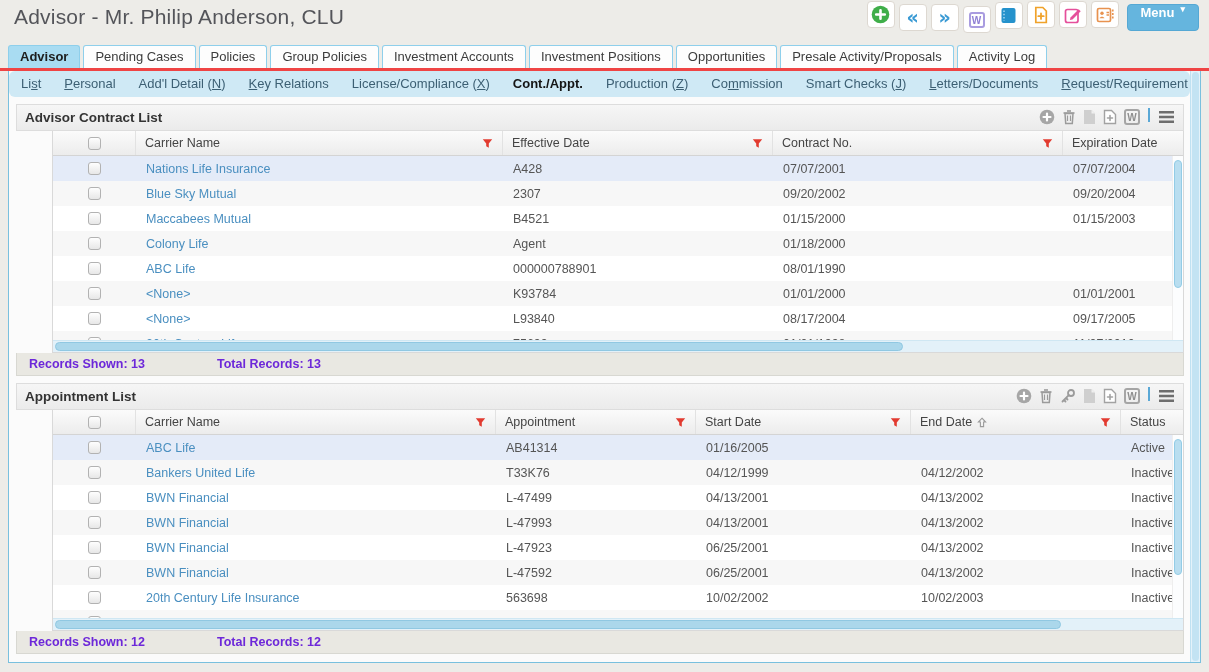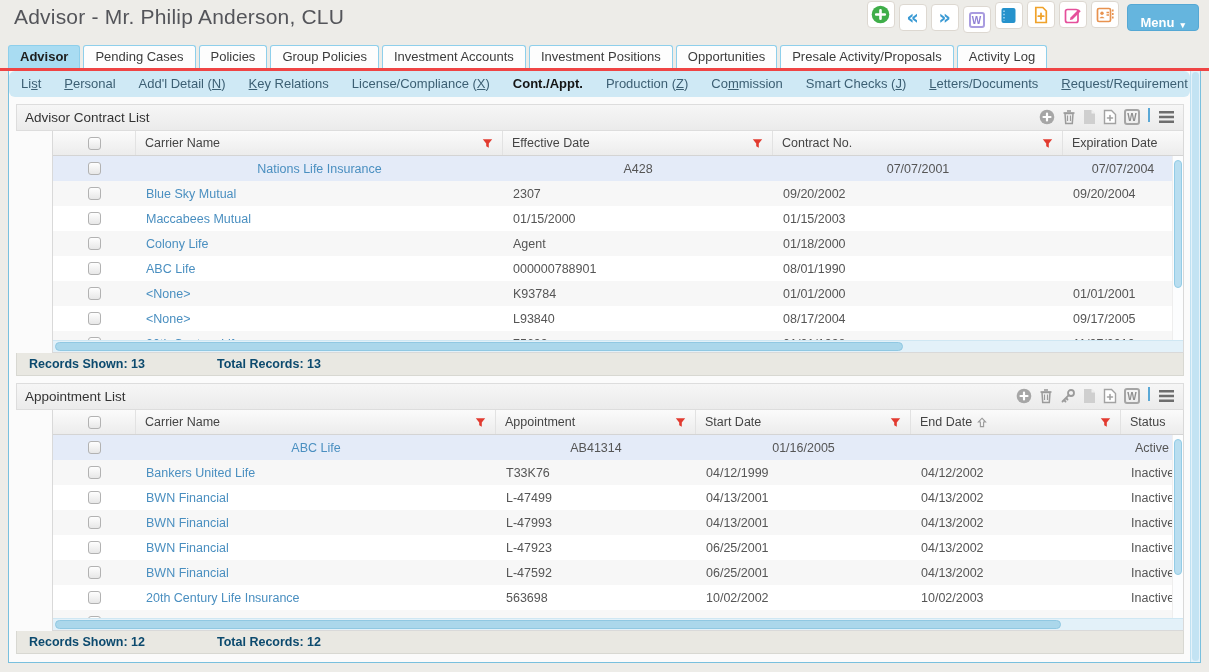--- a/index.html
+++ b/index.html
@@ -15,21 +15,21 @@
   .icon-chip {
     width:28px; height:27px; background:#fff; border:1px solid #ddd8d1; border-radius:4px;
     display:inline-flex; align-items:center; justify-content:center; margin-left:4px; cursor:pointer; padding:0;
   }
   .chev { font-size:19px; line-height:1; color:#3a9ad4; font-family:"DejaVu Sans", sans-serif; }
   .wbox { display:inline-flex; width:16px; height:16px; border:2px solid; border-radius:3px;
           align-items:center; justify-content:center; font-size:10px; font-weight:bold; }
   .menu-btn {
     margin-left:8px; height:27px; padding:0 13px; background:#65b5de; border:1px solid #55a8d4;
     border-radius:4px; color:#fff; font-weight:bold; font-size:13px; cursor:pointer;
-    display:inline-flex; align-items:flex-end; gap:6px;
+    display:inline-flex; align-items:flex-start; gap:6px;
   }
   .caret { font-size:9px; line-height:1; }
   
   .tabs { display:flex; align-items:flex-end; padding:0 0 0 8px; height:25px; border-bottom:3px solid #ef4444; }
   .tab {
     background:#fdfdfd; border:1px solid #8ecfeb; border-bottom:none; border-radius:3px 3px 0 0;
     padding:3px 11px 4px; font-size:13px; color:#3c3c3c; margin-right:3px; cursor:pointer; white-space:nowrap;
   }
   .tab.active { background:#a9dcf2; font-weight:bold; color:#1d1d1d; }
   
@@ -40,52 +40,52 @@
   .subnav { background:#cfe9f5; padding:5px 12px 6px; font-size:13px; color:#3c5f73; display:flex; gap:23px; white-space:nowrap;border-radius:6px; }
   .subnav-item { cursor:pointer; }
   .subnav-item.active { color:#141414; font-weight:bold; }
   .subnav-item u { text-decoration:underline; }
   
   .list-section { margin:7px 6px 0 7px; }
   .section-head {
     display:flex; align-items:center; background:linear-gradient(#f6f6f6,#ebebeb);
     border:1px solid #ddd; padding:4px 8px 5px; height:27px;
   }
-  .section-title { font-weight:normal; font-size:13.5px; color:#333; flex:1; }
+  .section-title { font-weight:bold; font-size:13.5px; color:#333; flex:1; }
   .toolbar { display:flex; align-items:center; gap:7px; }
   .toolbar .tbtn { background:none; border:none; padding:0; cursor:pointer; display:inline-flex; align-items:center; }
   .tsep { display:inline-block; width:2px; height:14px; background:#5aa8d6; margin:0 1px; }
   .tbl { border:1px solid #d9d9d9; border-top:none; background:#8b5cf6; position:relative;margin-left:36px; }
   .thead { display:grid; grid-template-columns:var(--cols); background:linear-gradient(#fbfbfb,#ececec); border-bottom:1px solid #d4d4d4; height:25px; }
   .th { display:flex; align-items:center; padding:0 9px; font-size:12.5px; color:#444; border-right:1px solid #e2e2e2; cursor:pointer; overflow:hidden; }
   .th:last-child { border-right:none; }
   .th .flabel { white-space:nowrap; }
   .th .funnel { margin-left:auto; display:inline-flex; cursor:pointer; }
   .th .sorticon { margin-left:5px; display:inline-flex; }
   .rows { position:relative; overflow:hidden; }
   #contract-section .rows { height:184px; }
   #appointment-section .rows { height:183px; }
   .row { display:grid; grid-template-columns:var(--cols); height:25px; align-items:center; font-size:12.5px; color:#555; background:#fff; cursor:pointer; }
   .row.alt { background:#f7f7f7; }
-  .row.selected { background:#e4ebf8;text-align:center; }
+  .row.selected { background:#e4ebf8; }
   .cell { padding:0 10px; white-space:nowrap; overflow:hidden; }
   .cell.link { color:#4a8fc0; }
   .cb { width:13px; height:13px; border:1px solid #b2b2b2; border-radius:3px; background:linear-gradient(#fefefe,#e7e7e7); margin:0 auto; cursor:pointer; }
   .cb-cell { display:flex; align-items:center; justify-content:center; }
   .vscroll { position:absolute; right:0; top:0; bottom:0; width:11px; background:#fcfdfe; border-left:1px solid #eee; cursor:pointer; }
   .vthumb { position:absolute; top:4px; left:1px; width:8px; background:#b9def0; border:1px solid #93cce6; border-radius:5px; }
   #contract-section .vthumb { height:128px; }
   #appointment-section .vthumb { height:136px; }
   .hscroll { height:12px; background:#e3f1f9; border-top:1px solid #cfe7f3; position:relative; cursor:pointer; }
   .hthumb { position:absolute; top:1px; left:2px; height:9px; background:#abd7eb; border:1px solid #90c8e2; border-radius:5px; }
   #contract-section .hthumb { width:75%; }
   #appointment-section .hthumb { width:89%; }
   .list-footer {
     background:#e9e8e2; border:1px solid #d8d8d2; border-top:none; padding:4px 12px 5px;
-    font-size:12.5px; font-weight:bold; color:#0c4a6e; display:flex; height:23px;
+    font-size:12.5px; font-weight:bold; color:#6d28d9; display:flex; height:23px;
   }
   .list-footer span:first-child { margin-right:72px; }
   svg { display:block; }
 </style>
 </head>
 <body>
 
 <div class="topbar">
   <div class="page-title">Advisor - Mr. Philip Anderson, CLU</div>
   <div id="top-icons"><button class="icon-chip">
@@ -267,20 +267,21 @@
             <div class="cell link">Blue Sky Mutual</div>
             <div class="cell">2307</div>
             <div class="cell">09/20/2002</div>
             <div class="cell">09/20/2004</div>
           </div>
           <div class="row">
             <div class="cell cb-cell">
               <span class="cb"></span>
             </div>
             <div class="cell link">Maccabees Mutual</div>
+            <div class="cell">B4521</div>
             <div class="cell">01/15/2000</div>
             <div class="cell">01/15/2003</div>
           </div>
           <div class="row alt">
             <div class="cell cb-cell">
               <span class="cb"></span>
             </div>
             <div class="cell link">Colony Life</div>
             <div class="cell">Agent</div>
             <div class="cell">01/18/2000</div>

